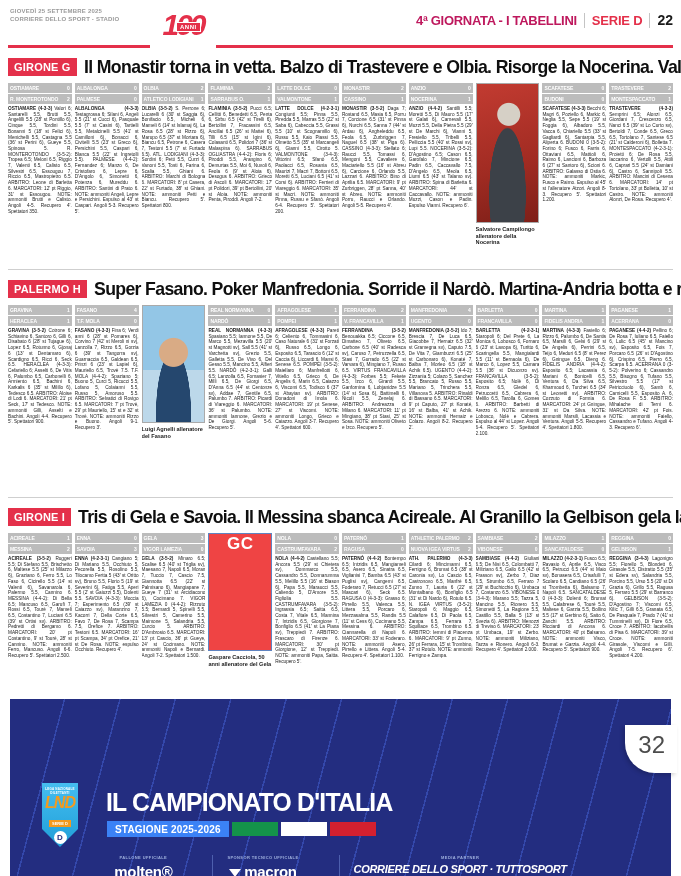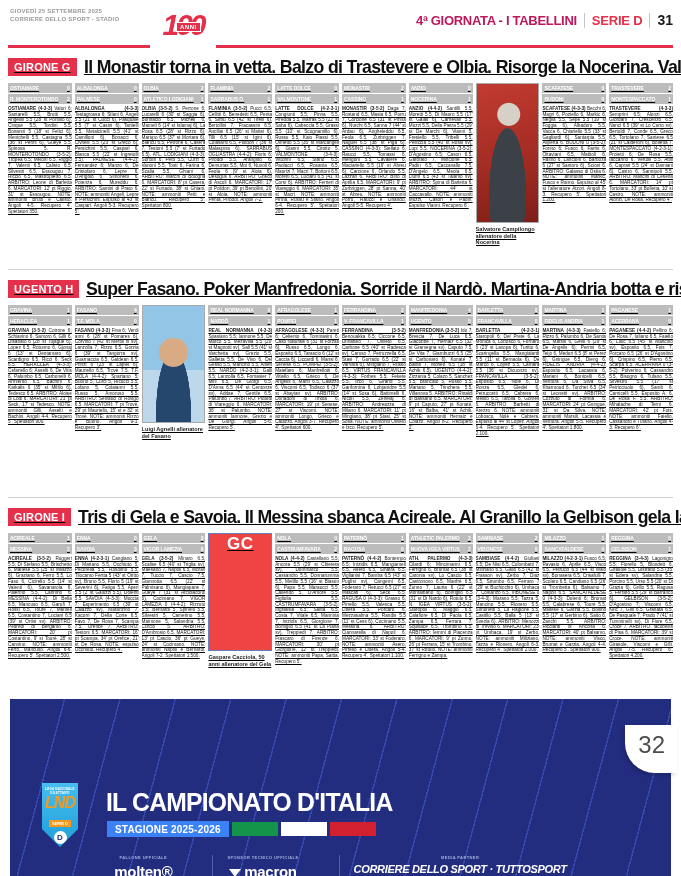--- a/index.html
+++ b/index.html
@@ -13,21 +13,21 @@
   .logo100{position:absolute;left:150px;top:8px;width:66px;height:40px;background:#fff;z-index:2;text-align:center;}
   .logo100 .n{font-style:italic;font-weight:900;font-size:30px;color:#e4304a;letter-spacing:-3px;line-height:34px;}
   .logo100 .anni{position:absolute;left:26px;top:14px;background:#e4304a;color:#fff;font-size:6px;font-weight:bold;
                  padding:1px 3px;border:1px solid #fff;letter-spacing:.5px;}
   .hdr-right{position:absolute;right:8px;top:12px;display:flex;align-items:center;gap:7px;}
   .hdr-right .kick{font-size:13px;font-weight:bold;color:#be185d;letter-spacing:-.3px;}
   .hdr-right .sep{width:1px;height:15px;background:#c4c4c4;}
   .hdr-right .serie{font-size:13px;font-weight:900;color:#e4304a;letter-spacing:-.2px;}
   .hdr-right .pn{font-size:14px;font-weight:900;color:#1a1a1a;}
   
-  .section{margin:8px 8px;text-decoration:underline;}
+  .section{margin:8px 8px;}
   .sec-head{display:flex;align-items:center;gap:7px;margin:8px 0 5px 0;}
   .sec-label{background:#e4304a;color:#fff;font-weight:900;font-size:11px;padding:3px 6px;letter-spacing:.2px;flex:0 0 auto;}
   .sec-headline{font-size:19px;font-weight:900;color:#0f0f0f;letter-spacing:-.7px;white-space:nowrap;
                 transform:scaleX(.93);transform-origin:left center;}
   .cols{display:grid;grid-template-columns:repeat(10,1fr);gap:3px;overflow:hidden;}
   .cols-g{height:178px;} .cols-h{height:184px;} .cols-i{height:180px;}
   .col{overflow:hidden;min-width:0;}
   .mh-row{display:flex;justify-content:space-between;align-items:center;background:#bcbcbc;color:#fff;
           font-size:5px;font-weight:bold;text-transform:uppercase;padding:2px 2px;margin-bottom:1px;
           letter-spacing:-.1px;white-space:nowrap;overflow:hidden;}
@@ -90,21 +90,21 @@
     <div class="rule"></div>
     <div class="logo100">
       <div class="n">100</div>
       <div class="anni">ANNI</div>
     </div>
     <div class="hdr-right">
       <span class="kick">4ª GIORNATA - I TABELLINI</span>
       <span class="sep"></span>
       <span class="serie">SERIE D</span>
       <span class="sep"></span>
-      <span class="pn">31</span>
+      <span class="pn">22</span>
     </div>
   </div>
 
   <div class="section">
     <div class="sec-head">
       <span class="sec-label">GIRONE G</span>
       <span class="sec-headline">Il Monastir torna in vetta. Balzo di Trastevere e Olbia. Risorge la Nocerina. Valmontone ok</span>
     </div>
     <div class="cols cols-g">
         <div class="col">
@@ -212,21 +212,21 @@
     </div>
     <div class="col-body"><b>TRASTEVERE (4-3-3)</b><span> Semprini 6.5; Alonzi 6.5, Giordani 7, Crescenzo 6.5, Nanci 6.5 (39' st Lo Curto sv), Bertoldi 7, Conde 6.5, Greco 6.5, Tortolano 7, Santese 6.5 (21' st Calderoni 6), Bolletta 7. MONTESPACCATO (4-2-3-1): Proietti 6; De Rosa 5.5, Iaccarino 6, Vertolli 5.5, Attili 6, Caprari 5.5 (24' st Damiani 6), Castro 6, Sannipoli 5.5. ARBITRO: Mancini di Cesena 6. MARCATORI: 14' pt Tortolano, 33' pt Bolletta, 10' st Castro. NOTE: ammoniti Alonzi, De Rosa. Recupero 4'.</span></div>
   </div>
       </div>
   </div>
 
   <div class="divider"></div>
 
   <div class="section">
     <div class="sec-head">
-      <span class="sec-label">UGENTO H</span>
+      <span class="sec-label">PALERMO H</span>
       <span class="sec-headline">Super Fasano. Poker Manfredonia. Sorride il Nardò. Martina-Andria botta e risposta</span>
     </div>
     <div class="cols cols-h">
         <div class="col">
     <div class="mh-row">
       <span>GRAVINA</span>
       <span class="sc">1</span>
     </div>
     <div class="mh-row">
       <span>HERACLEA</span>

